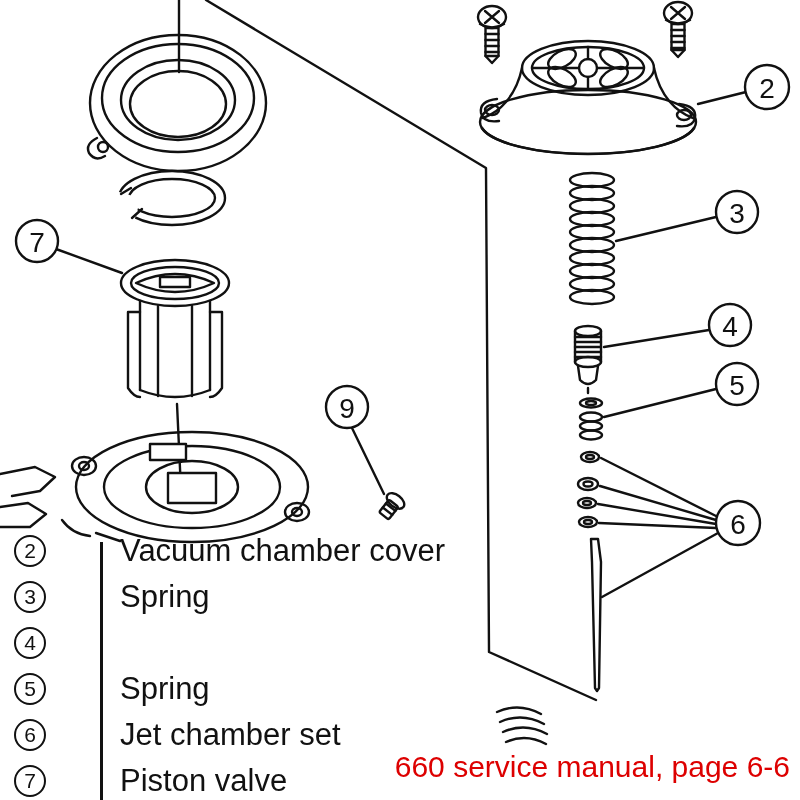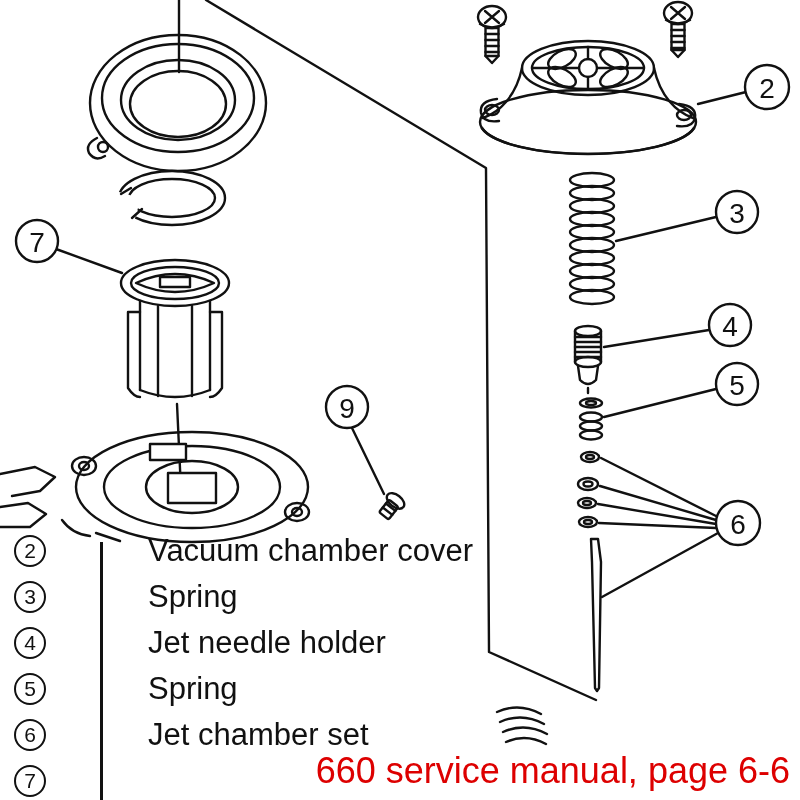--- a/index.html
+++ b/index.html
@@ -15,24 +15,24 @@
   }
   
   .legend{position:absolute;left:0;top:528px;width:478px;height:272px;}
   .legend-divider{position:absolute;left:100px;top:14px;width:3px;height:258px;background:#111;}
   .legend-row{height:46px;display:flex;align-items:center;}
   .circled{
     width:32px;height:32px;border:2.5px solid #111;border-radius:50%;
     display:flex;align-items:center;justify-content:center;
     font-size:21px;margin-left:14px;flex:0 0 auto;box-sizing:border-box;
   }
-  .legend-label{margin-left:102px;font-size:31px;white-space:nowrap;text-align:center;}
+  .legend-label{margin-left:74px;font-size:31px;white-space:nowrap;text-align:center;}
   
   .footer{
-    position:absolute;right:10px;top:750px;font-size:36px;white-space:nowrap;
+    position:absolute;right:10px;top:750px;font-size:30px;white-space:nowrap;
   }
 </style>
 </head>
 <body>
 
 <div class="stage">
 
 <svg width="800" height="800" viewBox="0 0 800 800">
   <g stroke="#111" fill="none" stroke-width="2.4" stroke-linecap="round" stroke-linejoin="round">
 
@@ -246,30 +246,30 @@
   <div class="legend-row">
     <span class="circled">2</span>
     <span class="legend-label">Vacuum chamber cover</span>
   </div>
   <div class="legend-row">
     <span class="circled">3</span>
     <span class="legend-label">Spring</span>
   </div>
   <div class="legend-row">
     <span class="circled">4</span>
-    <span class="legend-label">Jet needle holder</span>
   </div>
   <div class="legend-row">
     <span class="circled">5</span>
     <span class="legend-label">Spring</span>
   </div>
   <div class="legend-row">
     <span class="circled">6</span>
     <span class="legend-label">Jet chamber set</span>
   </div>
   <div class="legend-row">
     <span class="circled">7</span>
+    <span class="legend-label">Piston valve</span>
   </div>
 </div>
 
 <div class="footer" style="color: rgb(221, 0, 0);">660 service manual, page 6-6</div>
 
 </div>
 
 </body></html>

